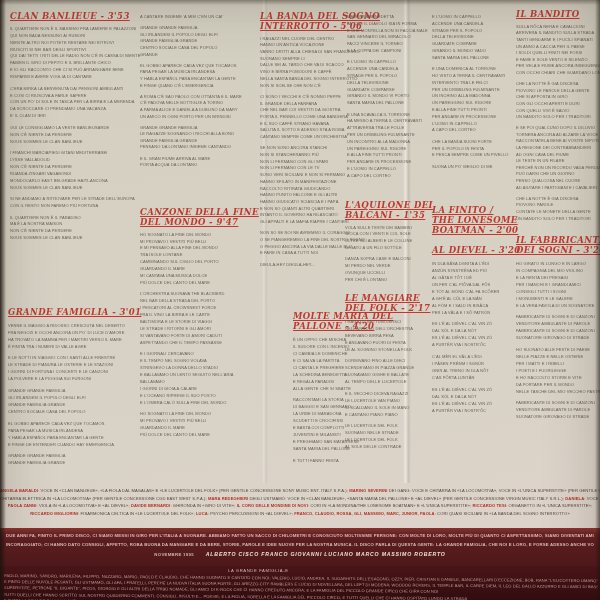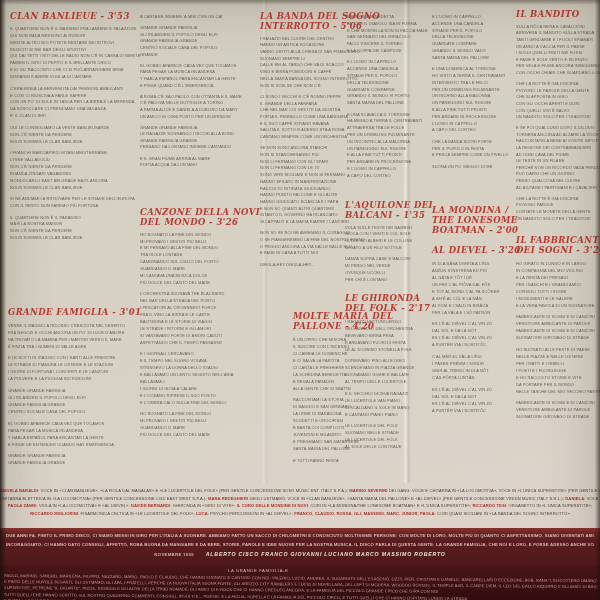--- a/index.html
+++ b/index.html
@@ -20,21 +20,21 @@
   .edge-top{position:absolute;left:0;right:0;top:0;height:5px;
     background:linear-gradient(180deg,rgba(40,30,20,.35),rgba(40,30,20,0));}
   .crease{position:absolute;top:0;height:483px;width:8px;left:403px;
     background:linear-gradient(90deg,rgba(255,255,255,0),rgba(255,255,255,.45),rgba(110,98,82,.16),rgba(255,255,255,0));}
   .crease2{position:absolute;top:0;height:483px;width:6px;left:262px;
     background:linear-gradient(90deg,rgba(255,255,255,0),rgba(255,255,255,.25),rgba(110,98,82,.10),rgba(255,255,255,0));}
 
   
   .song{position:absolute;}
   .song-title{font:italic 700 8.5px/9.8px "DejaVu Serif",serif;color:var(--red);
-    letter-spacing:.4px;margin-bottom:4px;white-space:nowrap;}
+    letter-spacing:.4px;margin-bottom:4px;white-space:nowrap;text-decoration:underline;}
   .lyrics{font-size:4px;letter-spacing:.12px;color:var(--ink);text-transform:uppercase;}
   .lyric-line{white-space:nowrap;}
   .gap{height:4.6px;}
 
   
   .credits{position:absolute;left:0;right:0;top:487px;text-align:center;}
   .credit-line{font-size:4.1px;line-height:7.6px;letter-spacing:.1px;color:#52463c;
     text-transform:uppercase;white-space:nowrap;overflow:hidden;}
   .credit-name{color:#b23127;font-weight:700;}
 
@@ -161,22 +161,22 @@
             <div class="lyric-line">Le ragazze sognando i ricchi alla Bond</div>
             <div class="lyric-line">Grande famiglia grande</div>
             <div class="lyric-line">Pensano da lontano insieme cantando</div>
             <div class="gap"></div>
             <div class="lyric-line">E il gran fiume arriva al mare</div>
             <div class="lyric-line">Porta acqua da lontano</div>
           </div>
         </div>
         <div class="song" style="left: 140px; top: 208px; width: 122px;">
           <div class="song-title">
-            <div>CANZONE DELLA NOVI</div>
-            <div>DEL MONDO - 3'26</div>
+            <div>CANZONE DELLA FINE</div>
+            <div>DEL MONDO - 9'47</div>
           </div>
           <div class="lyrics" style="line-height: 6.9px;">
             <div class="lyric-line">Ho sognato la fine del mondo</div>
             <div class="lyric-line">Mi provavo i vestiti più belli</div>
             <div class="lyric-line">E mi pensavo alla fine del mondo</div>
             <div class="lyric-line">Tra isole lontane</div>
             <div class="lyric-line">Camminando sul ciglio del porto</div>
             <div class="lyric-line">Guardando il mare</div>
             <div class="lyric-line">Mi cantava una musica dolce</div>
             <div class="lyric-line">Più dolce del canto del mare</div>
@@ -317,21 +317,21 @@
             <div class="lyric-line">Legato a un filo sottile</div>
             <div class="gap"></div>
             <div class="lyric-line">Danza sopra case e balconi</div>
             <div class="lyric-line">Mi perdo nel verde</div>
             <div class="lyric-line">Ovunque uccelli</div>
             <div class="lyric-line">Per chi è lontano</div>
           </div>
         </div>
         <div class="song" style="left: 345px; top: 294px; width: 88px;">
           <div class="song-title">
-            <div>LE GHIRONDA</div>
+            <div>LE MANGIARE</div>
             <div>DEL FOLK - 2'17</div>
           </div>
           <div class="lyrics" style="line-height: 7px;">
             <div class="lyric-line">I ragazzi nettuno-ersci</div>
             <div class="lyric-line">Nell'angolo dell'orchestra</div>
             <div class="lyric-line">Bevevano birra Pesa</div>
             <div class="lyric-line">E andavano fuori di festa</div>
             <div class="lyric-line">Le al sognino stonella folk</div>
             <div class="gap"></div>
             <div class="lyric-line">Dormivano fino alle dieci</div>
@@ -373,21 +373,21 @@
             <div class="gap"></div>
             <div class="lyric-line">Che la banda suoni forte</div>
             <div class="lyric-line">Per il popolo in festa</div>
             <div class="lyric-line">E pesca sempre come un pivello</div>
             <div class="gap"></div>
             <div class="lyric-line">Suona un po' meglio di me</div>
           </div>
         </div>
         <div class="song" style="left: 432px; top: 206px; width: 82px;">
           <div class="song-title">
-            <div>LA MONDINA /</div>
+            <div>LA FINITO /</div>
             <div>THE LONESOME</div>
             <div>BOATMAN - 2'00</div>
           </div>
           <div class="lyrics" style="line-height: 7px;"></div>
         </div>
         <div class="song" style="left: 432px; top: 246px; width: 82px;">
           <div class="song-title">
             <div>AL DIEVEL - 3'20</div>
           </div>
           <div class="lyrics" style="line-height: 7px;">

